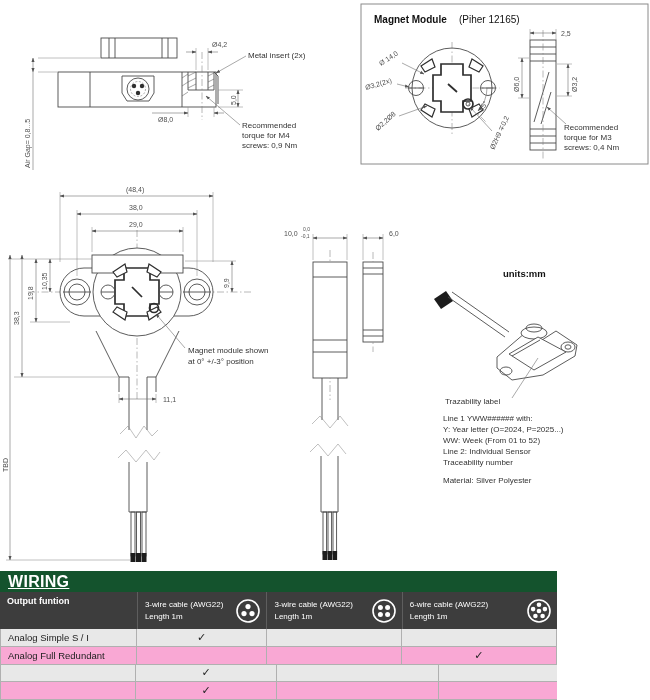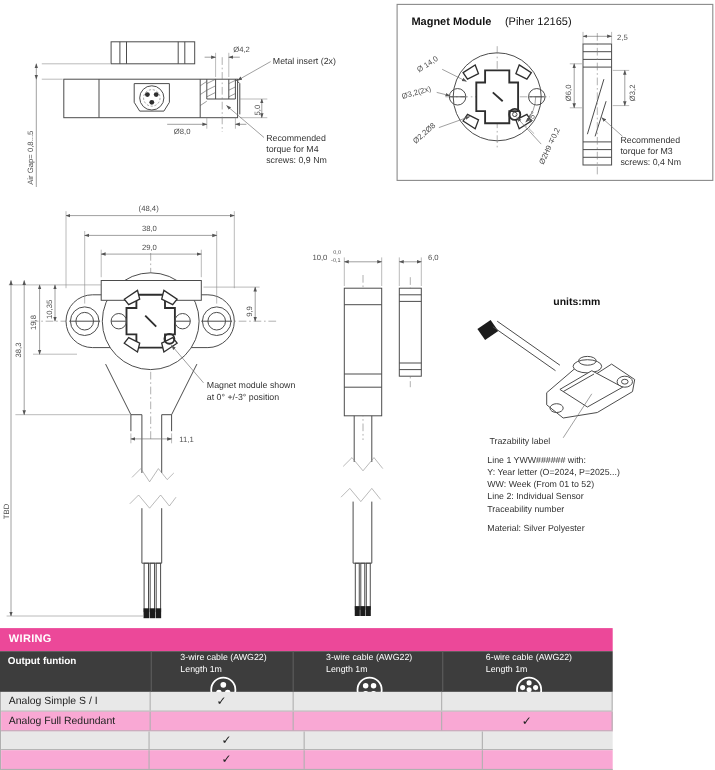--- a/index.html
+++ b/index.html
@@ -16,27 +16,27 @@
   .cl{stroke:#7d7d7d;stroke-width:.55;stroke-dasharray:7 2.5 1.5 2.5;fill:none}
   .hatch{stroke:#5a5a5a;stroke-width:.55;fill:none}
   .wedge{fill:#fff;stroke:#2e2e2e;stroke-width:1.2}
   text.dim{font-size:7px;fill:#4f4f4f}
   text.dims{font-size:5px;fill:#4f4f4f}
   text.note{font-size:8px;fill:#333}
   text.noteb{font-size:9.5px;fill:#111;font-weight:bold}
   text.title{font-size:10px;fill:#111}
   
   .wiring{position:absolute;left:0;top:571px;width:557px;height:129px;box-sizing:border-box;}
-  .w-title{height:21px;background:#ec4899;color:#fff;font-weight:bold;font-size:10px;
-           display:flex;align-items:center;padding-left:8px;box-sizing:border-box;letter-spacing:.3px;}
+  .w-title{height:21px;background:#14532d;color:#fff;font-weight:bold;font-size:16px;
+           display:flex;align-items:center;padding-left:8px;box-sizing:border-box;letter-spacing:.3px;text-decoration:underline;}
   .w-head{display:flex;height:37px;background:#3d3d3d;color:#fff;box-sizing:border-box;}
   .w-head .c0{width:143px;display:flex;align-items:flex-end;padding:0 0 23px 7px;
               box-sizing:border-box;font-size:9px;font-weight:bold;}
   .w-head .cw{display:flex;align-items:center;justify-content:space-between;
-              border-left:1px solid #5e5e5e;box-sizing:border-box;padding:0 5px 0 7px;flex-direction:column;}
+              border-left:1px solid #5e5e5e;box-sizing:border-box;padding:0 5px 0 7px;}
   .cw .lbl{font-size:8px;line-height:1.4;}
   .w1{width:135px}.w2{width:141px}.w3{width:162px}
   .w-body{border-left:1px solid #b0b0b0;box-sizing:border-box;}
   .w-row{display:flex;height:17.75px;border-bottom:1px solid #b0b0b0;font-size:9.5px;color:#222;
          box-sizing:border-box;background:#f9a8d4;}
   .w-row.alt{background:#e8e8e8;}
   .w-row .c0{width:142px;padding-left:7px;display:flex;align-items:center;
              border-right:1px solid #b0b0b0;box-sizing:border-box;}
   .w-row .cc{display:flex;align-items:center;justify-content:center;
              border-right:1px solid #b0b0b0;box-sizing:border-box;font-size:11px;}

